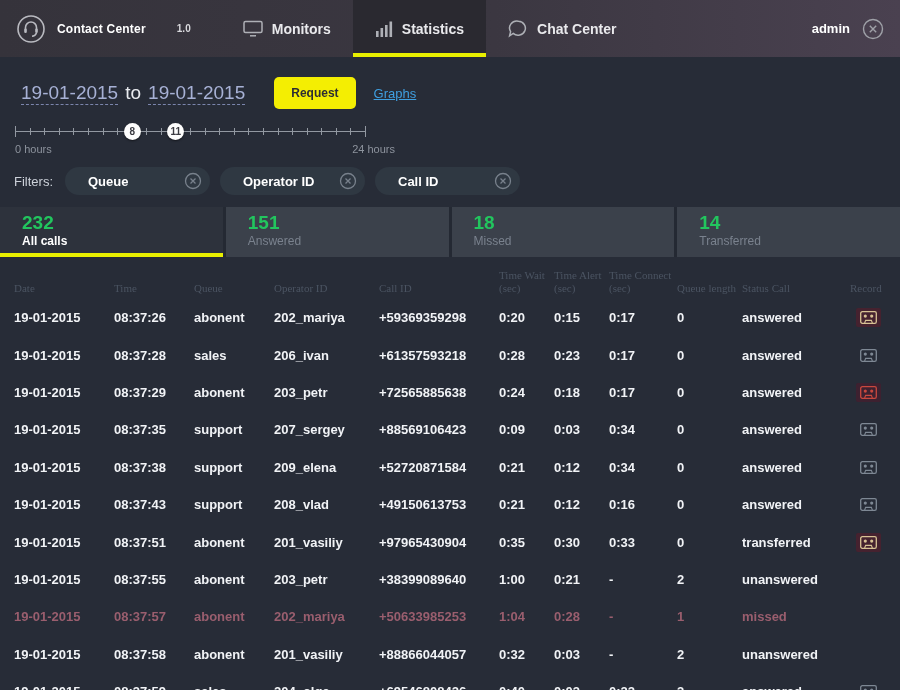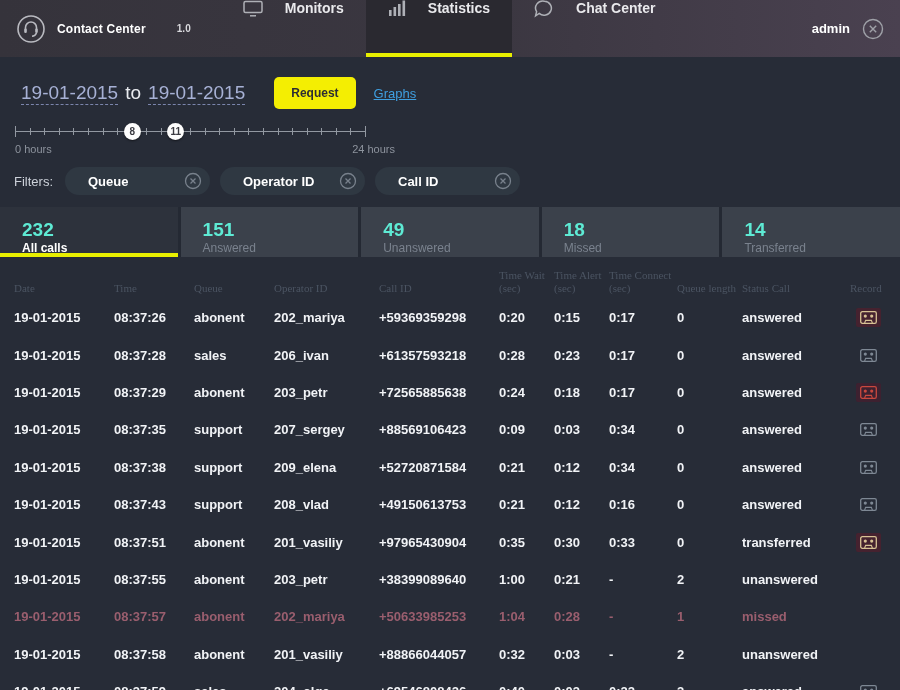--- a/index.html
+++ b/index.html
@@ -12,21 +12,21 @@
   
   .nav {
     height:57px; display:flex; align-items:stretch;
     background:linear-gradient(90deg,#35333b 0%,#3b3741 55%,#4a4150 100%);
   }
   .brand { display:flex; align-items:center; gap:11px; padding:0 30px 0 16px; }
   .brand-icon { color:#b9bac0; display:flex; }
   .brand-title { font-size:12px; font-weight:bold; color:#fff; letter-spacing:.2px; }
   .brand-ver { font-size:10px; font-weight:bold; color:#d8d8dc; margin-left:20px; }
   .tab {
-    display:flex; align-items:flex-start; gap:22px; padding:0 22px;
+    display:flex; align-items:center; gap:9px; padding:0 22px;
     font-size:14px; font-weight:bold; color:#e9e9ec; cursor:pointer; position:relative;
   }
   .tab .ticon { color:#aeb0b6; display:flex; }
   .tab.active { background:#2a2930; }
   .tab.active::after {
     content:""; position:absolute; left:0; right:0; bottom:0; height:4px; background:#e8ef00;
   }
   .nav-right { margin-left:auto; display:flex; align-items:center; gap:12px; padding-right:16px; }
   .nav-user { font-size:13px; font-weight:bold; color:#fff; }
   .logout { color:#9fa1a8; display:flex; cursor:pointer; }
@@ -68,21 +68,21 @@
     padding:0 8px 0 23px; cursor:pointer;
   }
   .pill-text { font-size:13px; font-weight:bold; color:#fff; }
   .pill-x { color:#78818c; display:flex; cursor:pointer; }
   
   .stats { display:flex; margin-top:12px; height:50px; }
   .card {
     flex:1; background:#3b414b; padding:5px 0 0 22px; position:relative; cursor:pointer;
   }
   .card + .card { border-left:3px solid #242933; }
-  .card-value { font-size:19px; font-weight:bold; color:#5eead4; line-height:22px;margin-top:7px; }
+  .card-value { font-size:19px; font-weight:bold; color:#22c55e; line-height:22px; }
   .card-label { font-size:12px; color:#7a828e; }
   .card.active { background:#2d323c; }
   .card.active::after {
     content:""; position:absolute; left:0; right:0; bottom:0; height:4px; background:#e8ef00;
   }
   .card.active .card-label { color:#fff; font-weight:bold; }
   
   .table { padding:0 14px; --cols:100px 80px 80px 105px 120px 55px 55px 68px 65px 108px 36px; }
   .thead {
     display:grid; grid-template-columns:var(--cols);
@@ -241,24 +241,20 @@
 <div class="stats">
   <div class="card active">
     <div class="card-value">232</div>
     <div class="card-label">All calls</div>
   </div>
   <div class="card">
     <div class="card-value">151</div>
     <div class="card-label">Answered</div>
   </div>
   <div class="card">
-    <div class="card-value">49</div>
-    <div class="card-label">Unanswered</div>
-  </div>
-  <div class="card">
     <div class="card-value">18</div>
     <div class="card-label">Missed</div>
   </div>
   <div class="card">
     <div class="card-value">14</div>
     <div class="card-label">Transferred</div>
   </div>
 </div>
 
 <div class="table">

